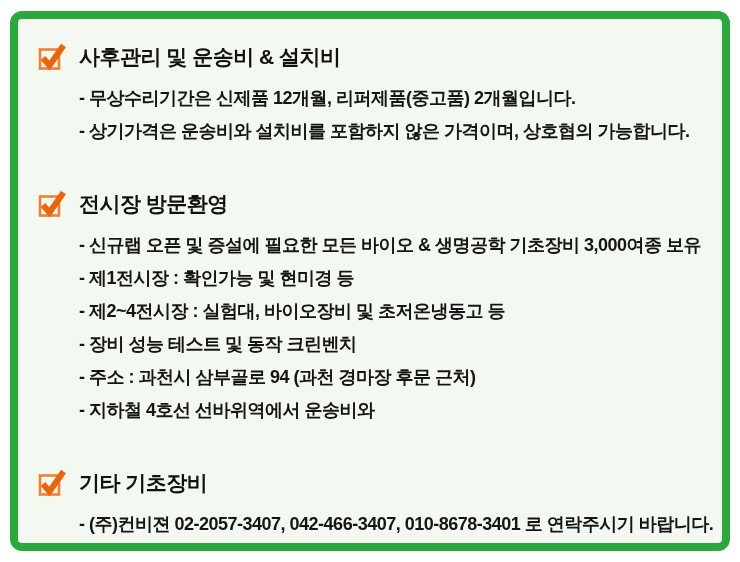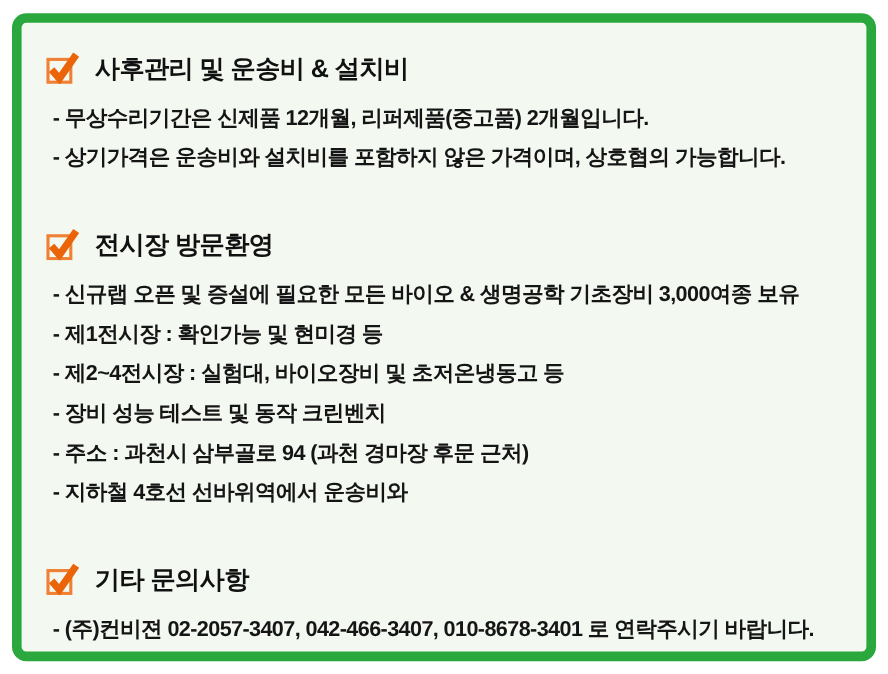--- a/index.html
+++ b/index.html
@@ -38,20 +38,21 @@
   .checkbox svg { display: block; }
   .title {
     font-size: 21px;
     font-weight: 800;
     color: #111111;
     letter-spacing: -0.5px;
   }
   .lines {
     margin-top: 11px;
     padding-left: 6px;
+    margin-left: 35px;
   }
   .line {
     font-size: 18px;
     font-weight: 700;
     color: #151515;
     line-height: 33px;
     letter-spacing: -0.5px;
     white-space: nowrap;
   }
 </style>
@@ -98,21 +99,21 @@
     </section>
 
     <section class="notice-section">
       <div class="heading">
         <span class="checkbox">
           <svg width="28" height="27" viewBox="0 0 28 27">
             <rect x="2" y="6.5" width="19" height="19" fill="none" stroke="#f08033" stroke-width="2.6"></rect>
             <path d="M5 15 L11.5 22.5 L25.5 2.5" fill="none" stroke="#ea650a" stroke-width="6"></path>
           </svg>
         </span>
-        <span class="title">기타 문의사항</span>
+        <span class="title">기타 기초장비</span>
       </div>
       <div class="lines">
         <div class="line">- (주)컨비젼 02-2057-3407, 042-466-3407, 010-8678-3401 로 연락주시기 바랍니다.</div>
       </div>
     </section>
 
   </div>
 </div>
 
 </body></html>

